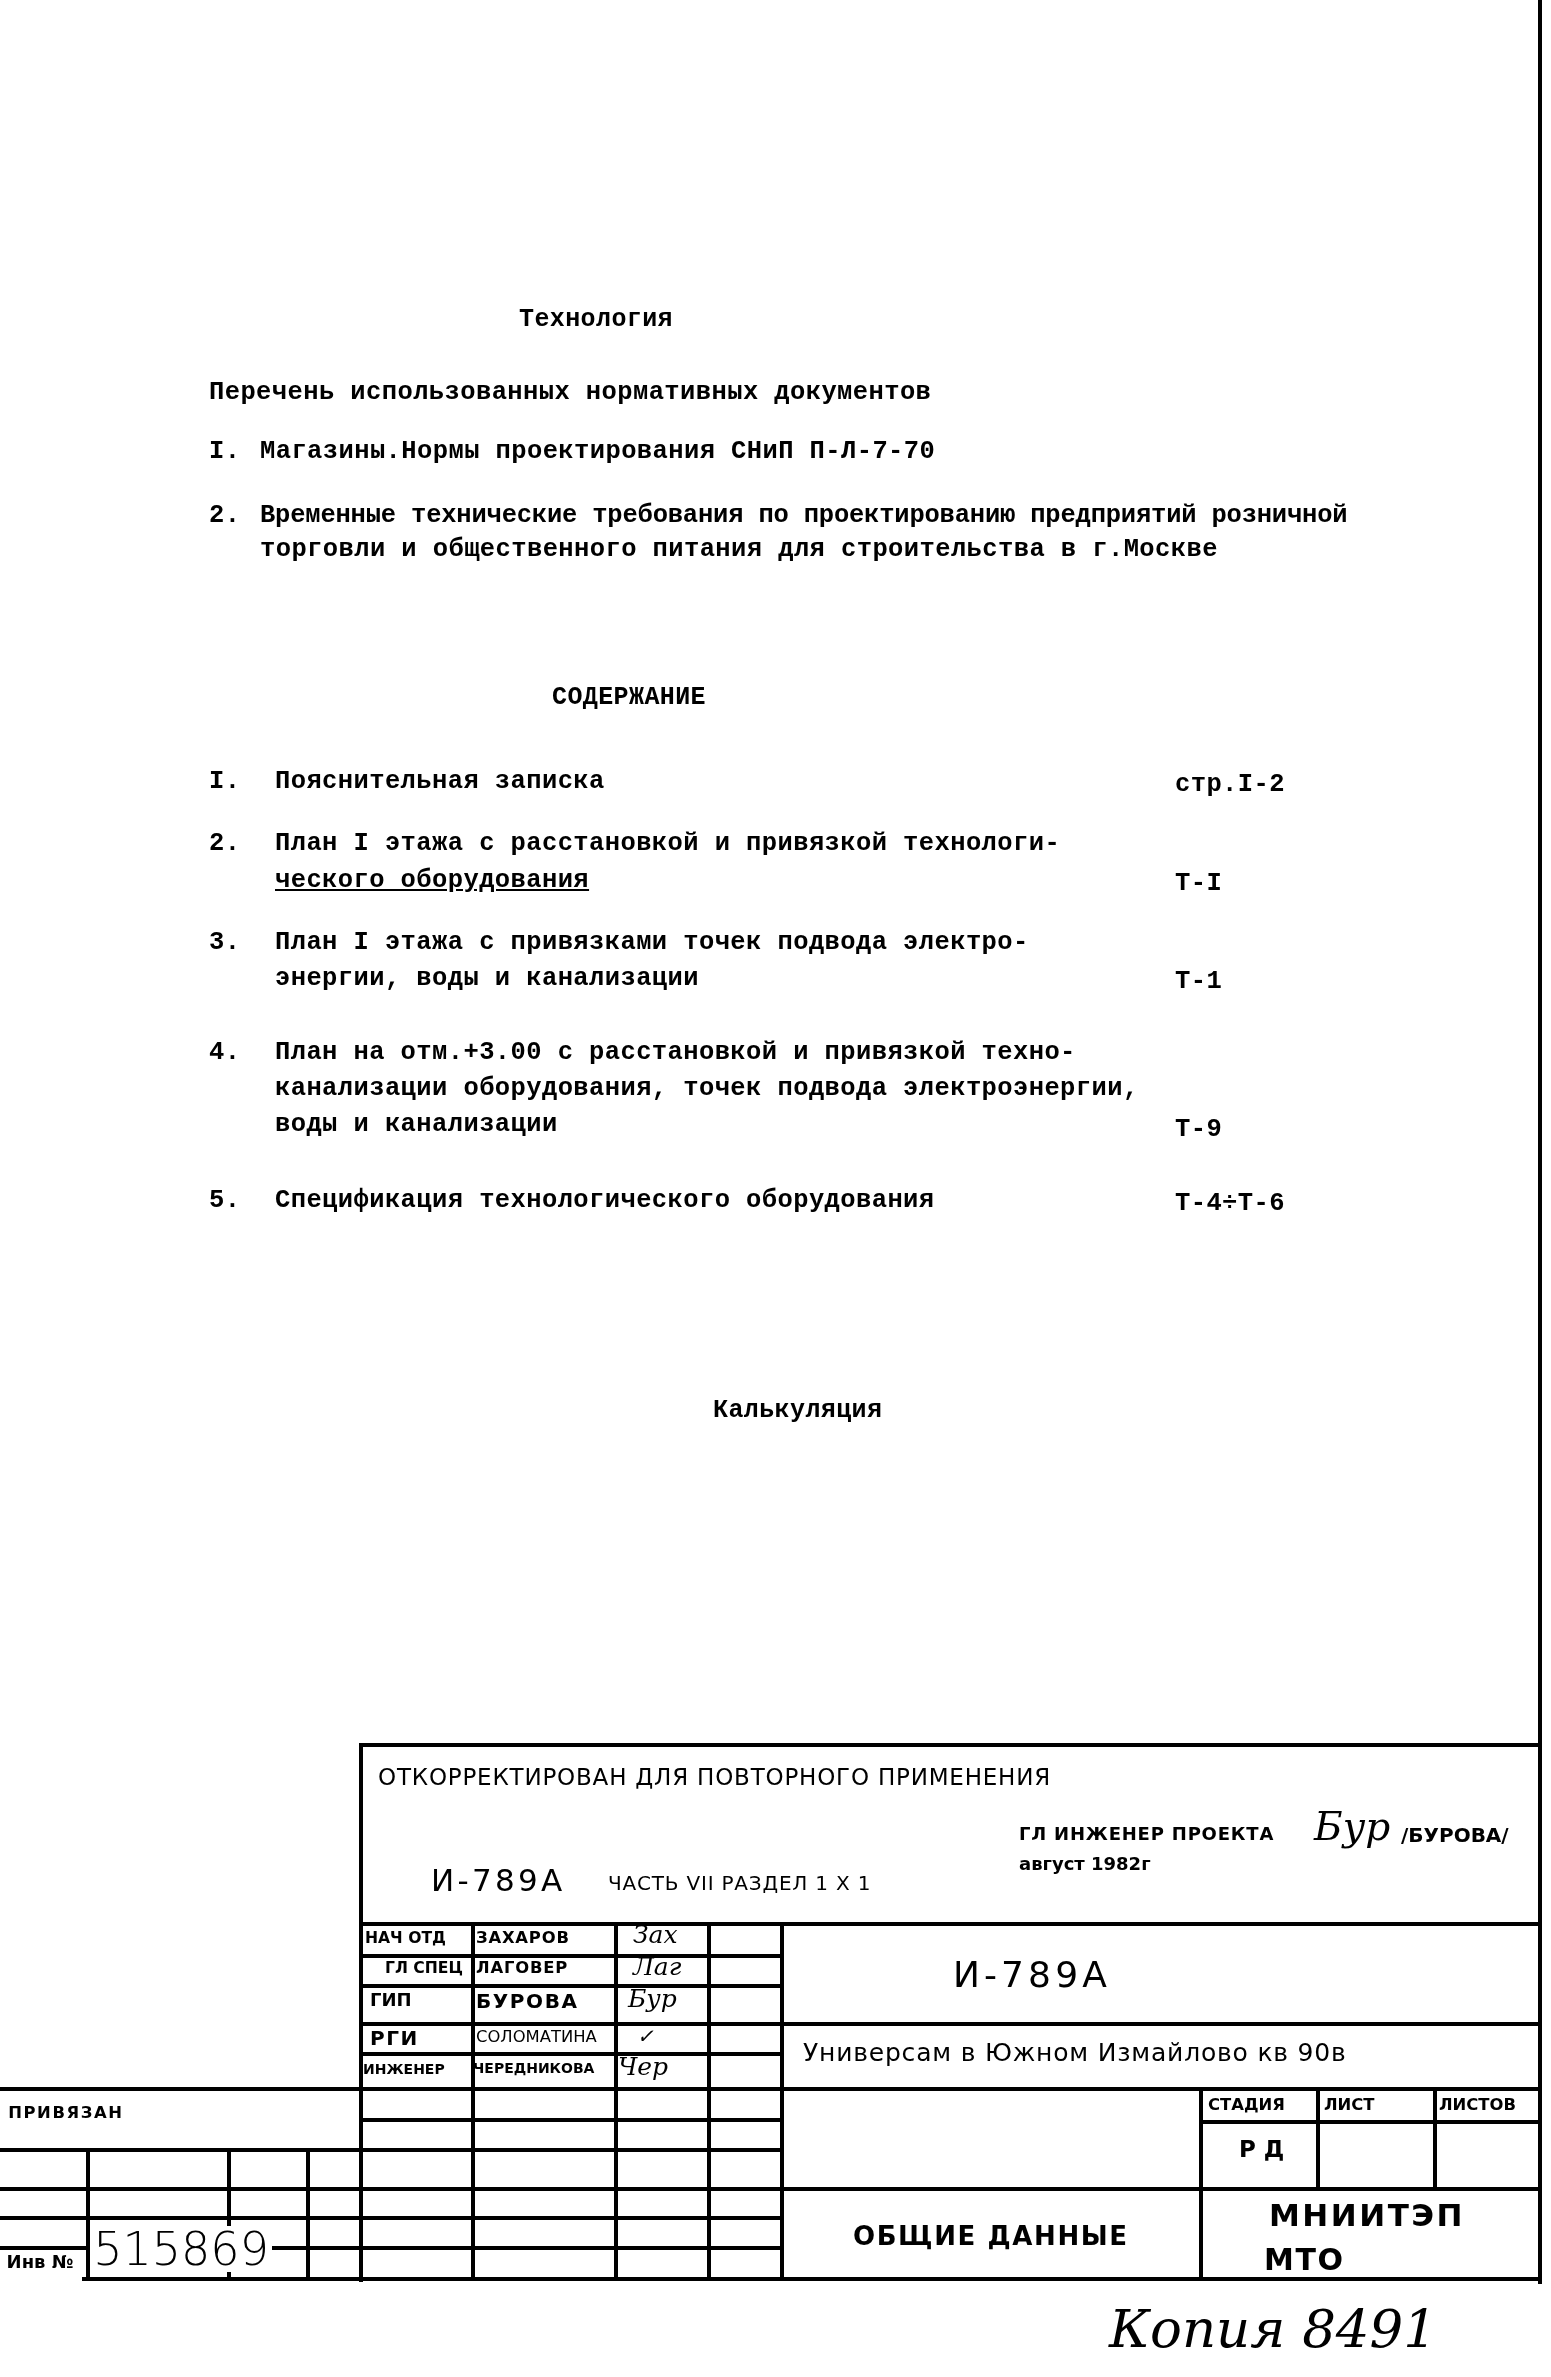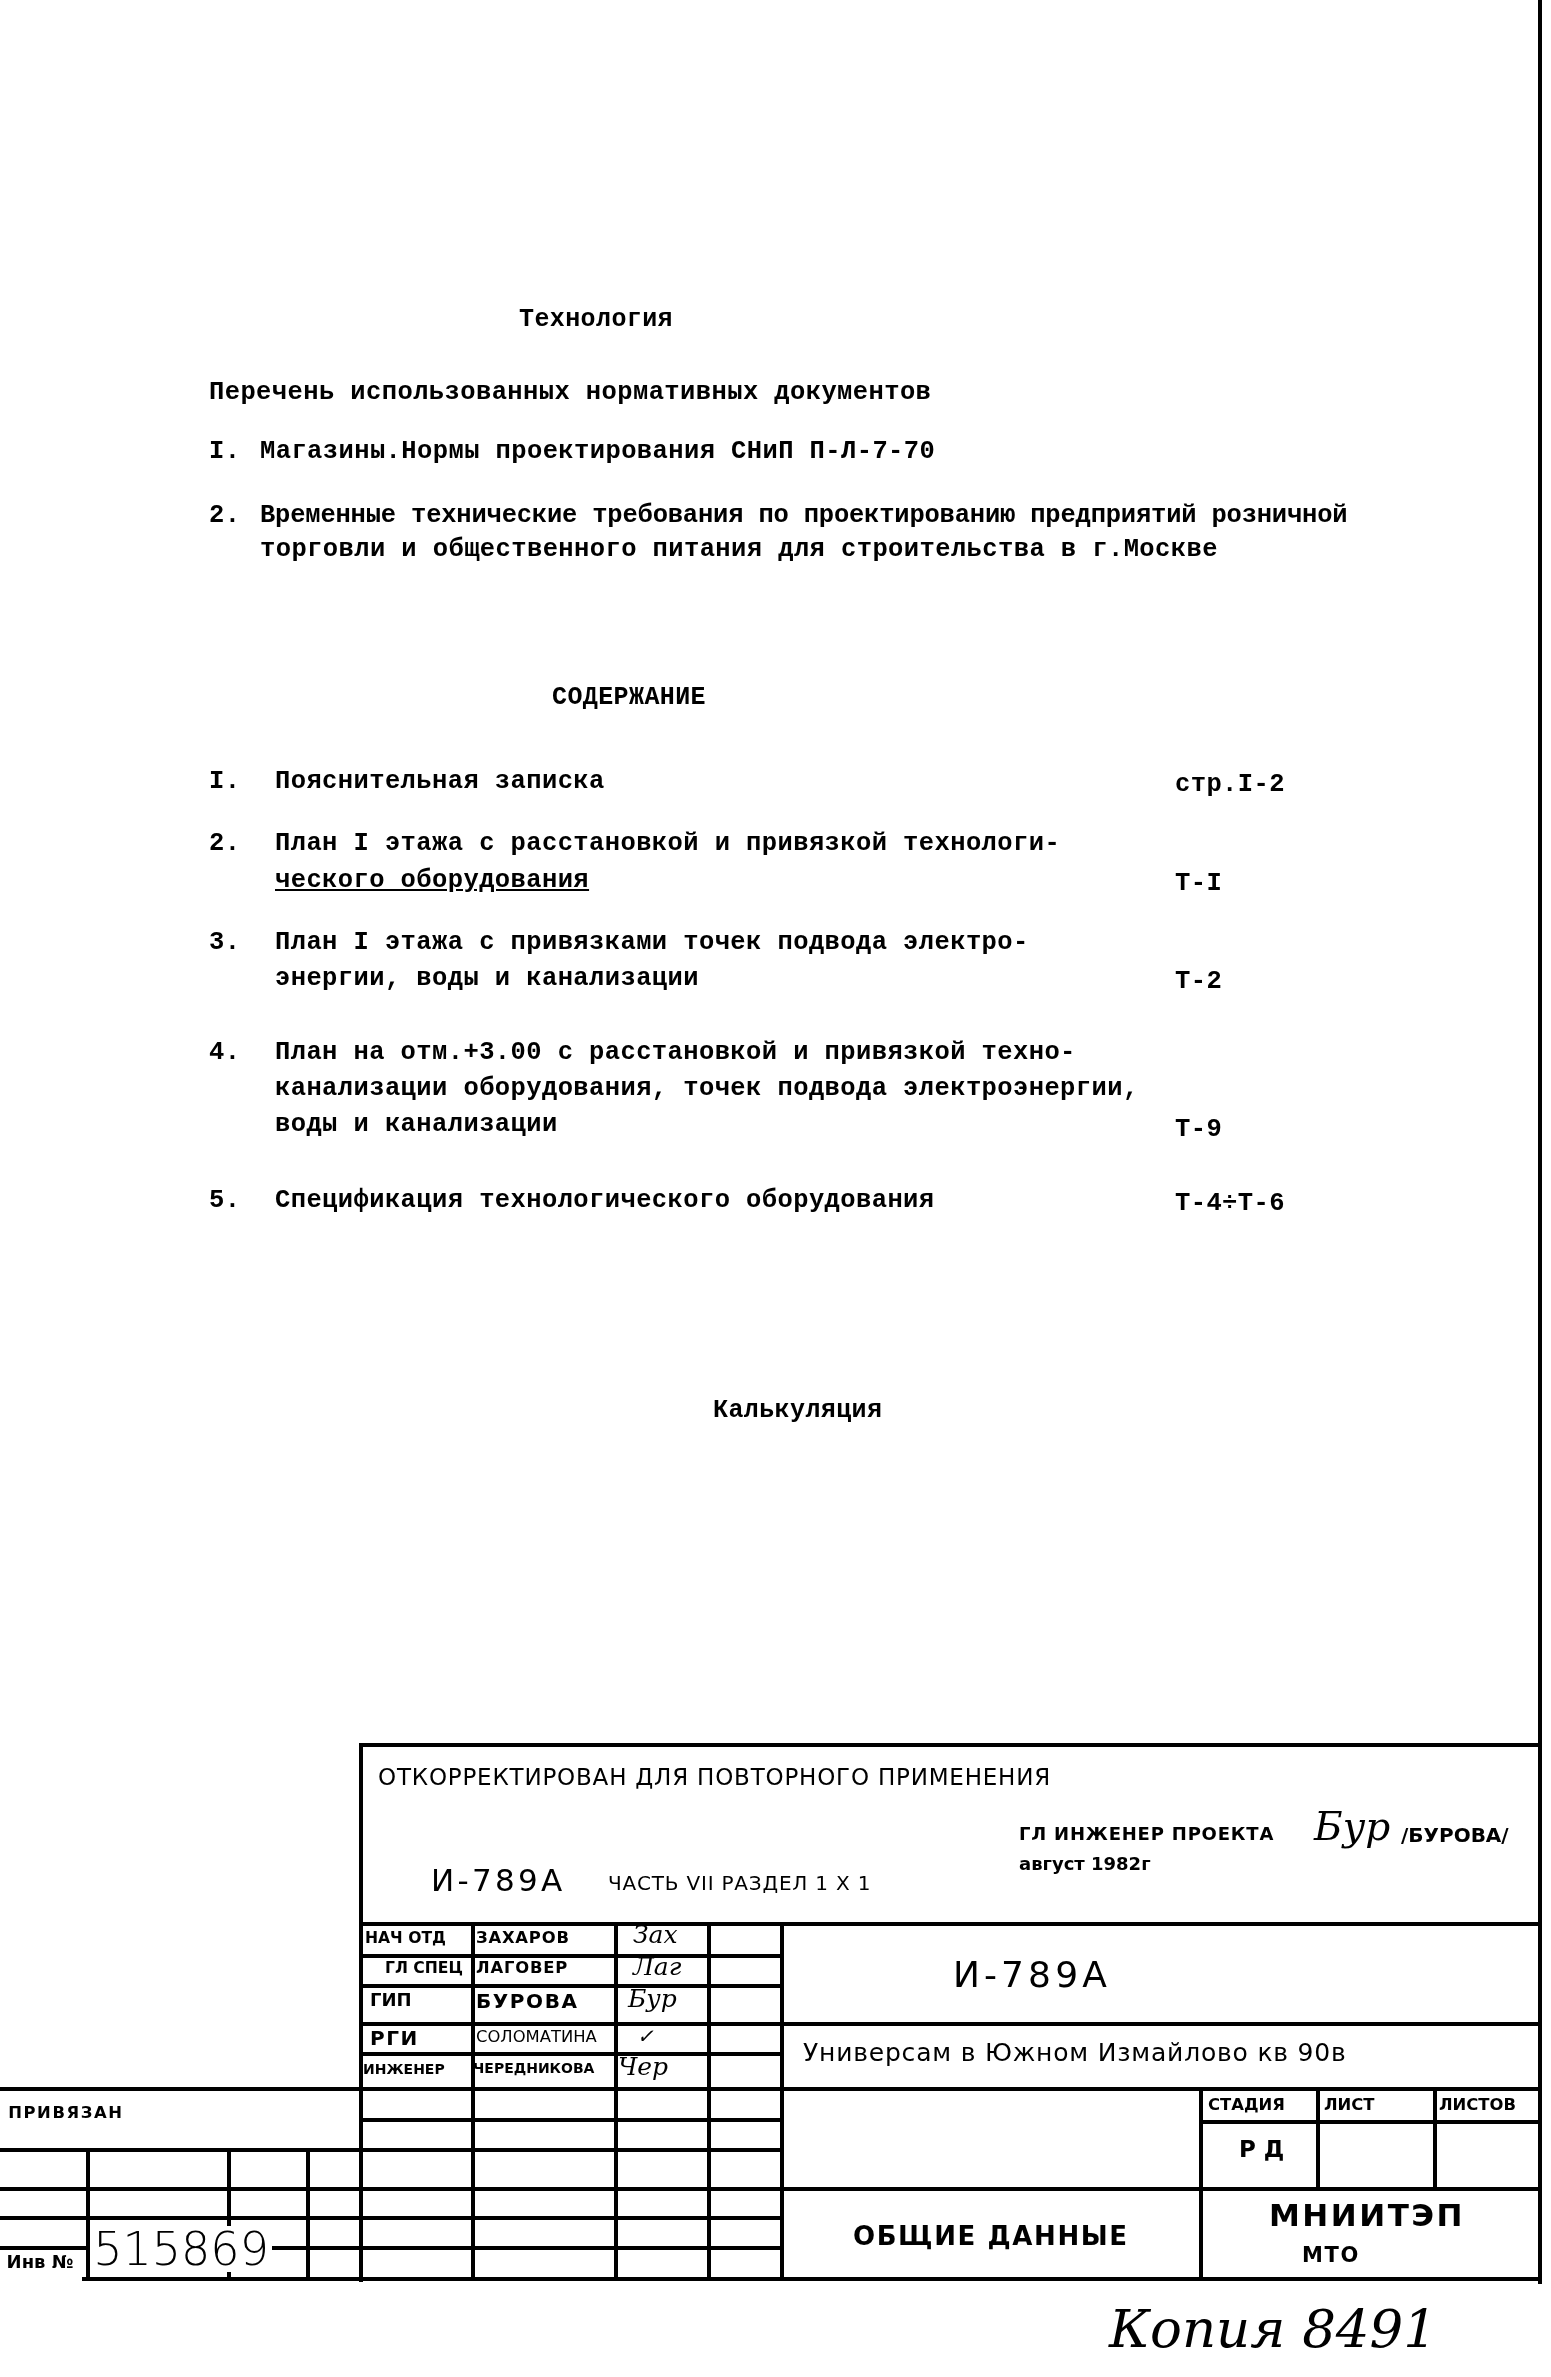--- a/index.html
+++ b/index.html
@@ -35,21 +35,21 @@
 <div class="abs tw" style="left:1175px; top:772px;">стр.I-2</div>
 
 <div class="abs tw" style="left:209px; top:831px;">2.</div>
 <div class="abs tw" style="left:275px; top:831px;">План I этажа с расстановкой и привязкой технологи-</div>
 <div class="abs tw" style="left:275px; top:868px;text-decoration:underline;">ческого оборудования</div>
 <div class="abs tw" style="left:1175px; top:871px;">Т-I</div>
 
 <div class="abs tw" style="left:209px; top:930px;">3.</div>
 <div class="abs tw" style="left:275px; top:930px;">План I этажа с привязками точек подвода электро-</div>
 <div class="abs tw" style="left:275px; top:966px;">энергии, воды и канализации</div>
-<div class="abs tw" style="left:1175px; top:969px;">Т-2</div>
+<div class="abs tw" style="left:1175px; top:969px;">Т-1</div>
 
 <div class="abs tw" style="left:209px; top:1040px;">4.</div>
 <div class="abs tw" style="left:275px; top:1040px;">План на отм.+3.00 с расстановкой и привязкой техно-</div>
 <div class="abs tw" style="left:275px; top:1076px;">канализации оборудования, точек подвода электроэнергии,</div>
 <div class="abs tw" style="left:275px; top:1112px;">воды и канализации</div>
 <div class="abs tw" style="left:1175px; top:1117px;">Т-9</div>
 
 <div class="abs tw" style="left:209px; top:1188px;">5.</div>
 <div class="abs tw" style="left:275px; top:1188px;">Спецификация технологического оборудования</div>
 <div class="abs tw" style="left:1175px; top:1191px;">Т-4÷Т-6</div>
@@ -120,21 +120,21 @@
 
   <div class="abs hw" style="left:1208px; top:2097px; font-size:16.4px; font-weight:bold;">Стадия</div>
   <div class="abs hw" style="left:1324px; top:2097px; font-size:16.4px; font-weight:bold;">Лист</div>
   <div class="abs hw" style="left:1439px; top:2097px; font-size:16.4px; font-weight:bold;">Листов</div>
   <div class="abs hw" style="left:1239px; top:2138px; font-size:23px; font-weight:bold;">Р Д</div>
   <div class="abs hw" style="left:1347px; top:2138px; font-size:23px;"></div>
   <div class="abs hw" style="left:1462px; top:2138px; font-size:23px;"></div>
 
   <div class="abs hw" style="left:853px; top:2223px; font-size:26px; font-weight:bold; letter-spacing:1.6px;">Общие данные</div>
   <div class="abs hw" style="left:1269px; top:2200px; font-size:31px; font-weight:bold; letter-spacing:2.5px;">МНИИТЭП</div>
-  <div class="abs hw" style="left:1302px; top:2245px; font-size:21px; font-weight:bold; letter-spacing:1.6px;">МТО</div>
+  <div class="abs hw" style="left:1264px; top:2245px; font-size:30px; font-weight:bold; letter-spacing:1.6px;">МТО</div>
 
   <div class="abs hw" style="left:8.2px; top:2105px; font-size:16.4px; font-weight:bold; letter-spacing:1.6px;">Привязан</div>
   <div class="abs hw" style="left:6.6px; top:2253px; font-size:18px; font-weight:bold; text-transform:none;">Инв №</div>
   <div class="abs sig" style="left:90px; top:2226px; font-size:46px; font-style:normal; font-family:'DejaVu Sans', sans-serif; font-weight:300; background:#fff; padding:0 3.3px;">515869</div>
 </div>
 
 <div class="abs sig" style="left:1109px; top:2302px; font-size:53px;">Копия 8491</div>
 
 
 </body></html>

